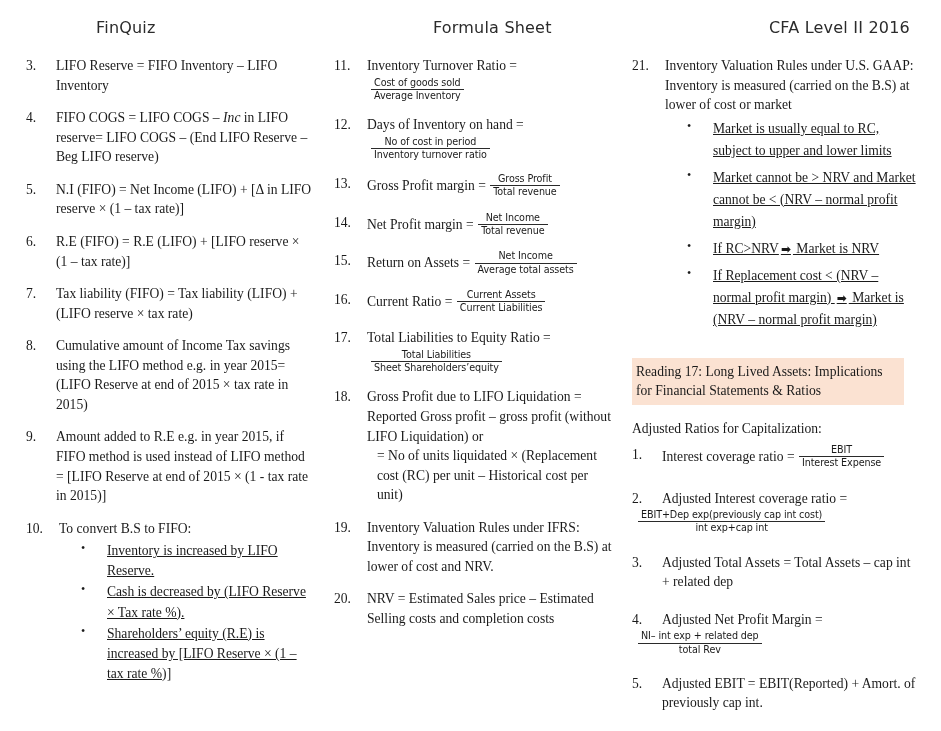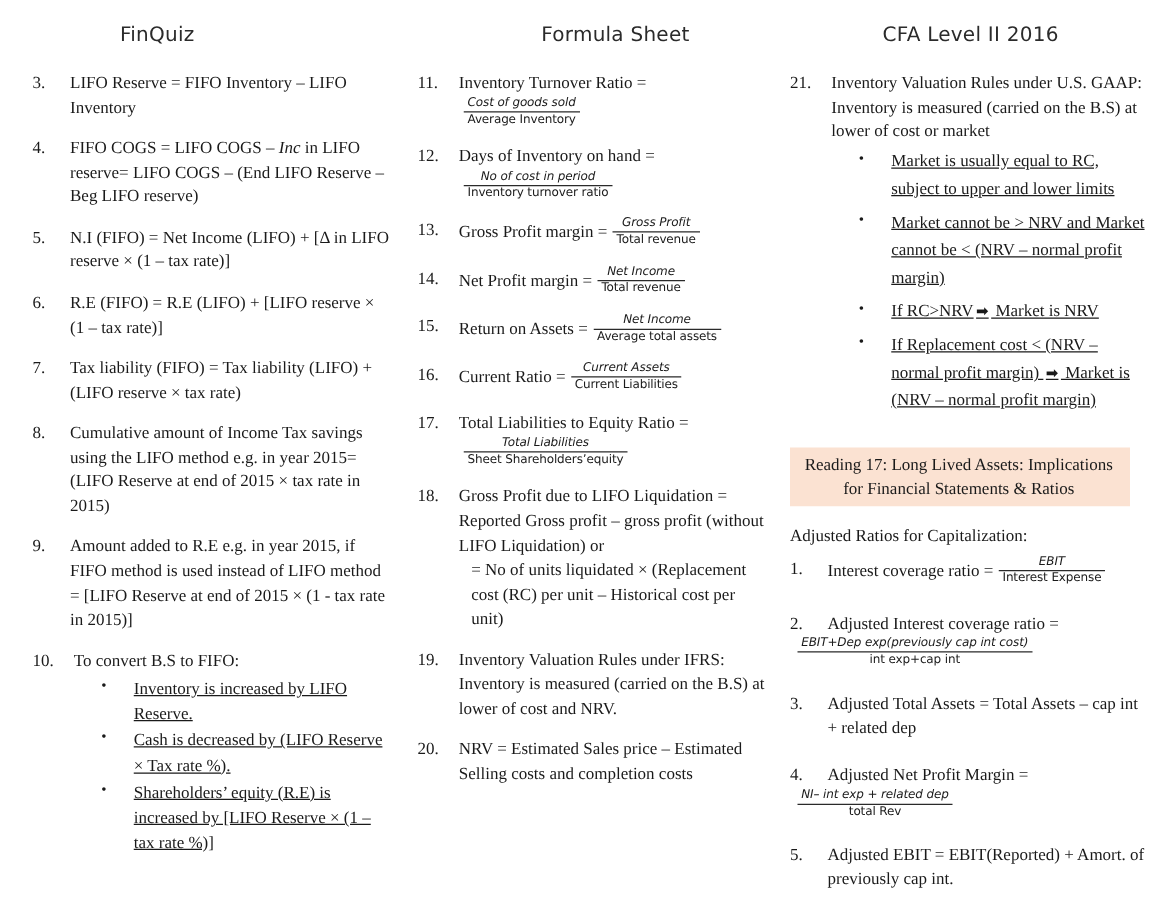--- a/index.html
+++ b/index.html
@@ -28,21 +28,21 @@
     position: absolute;
     top: 18px;
     font-family: "DejaVu Sans", "Liberation Sans", sans-serif;
     font-size: 16px;
     letter-spacing: 0.2px;
     color: #2b2b2b;
     white-space: nowrap;
   }
   .hdr-left   { left: 96px; }
   .hdr-center { left: 433px; }
-  .hdr-right  { left: 706px; }
+  .hdr-right  { left: 769px; }
 
   
   .columns {
     position: absolute;
     top: 56px;
     left: 0;
     width: 941px;
     height: 675px;
   }
   .col {
@@ -110,21 +110,20 @@
     letter-spacing: -0.1px;
     margin: 0 1px;
     position: relative;
     top: -1px;
   }
   .frac .top {
     display: block;
     border-bottom: 1px solid #2a2a2a;
     padding: 0 3px 0px 3px;
     white-space: nowrap;
-    font-style: italic;
   }
   .frac .bot {
     display: block;
     padding: 0px 3px 0 3px;
     white-space: nowrap;
   }
   
   .frac.block {
     display: block;
     margin: 1px 0 0 4px;
@@ -143,21 +142,20 @@
 
   
   .reading-box {
     background: #fbe2d2;
     padding: 4px 6px 5px 4px;
     margin: 4px 0 14px 0;
     font-size: 13.6px;
     line-height: 1.42;
     width: 272px;
     box-sizing: border-box;
-    text-align: center;
   }
 
   .section-lead {
     font-size: 13.6px;
     line-height: 1.44;
     margin: 0 0 6px 0;
   }
   .spacer-md { height: 10px; }
   .spacer-sm { height: 5px; }
 </style>

